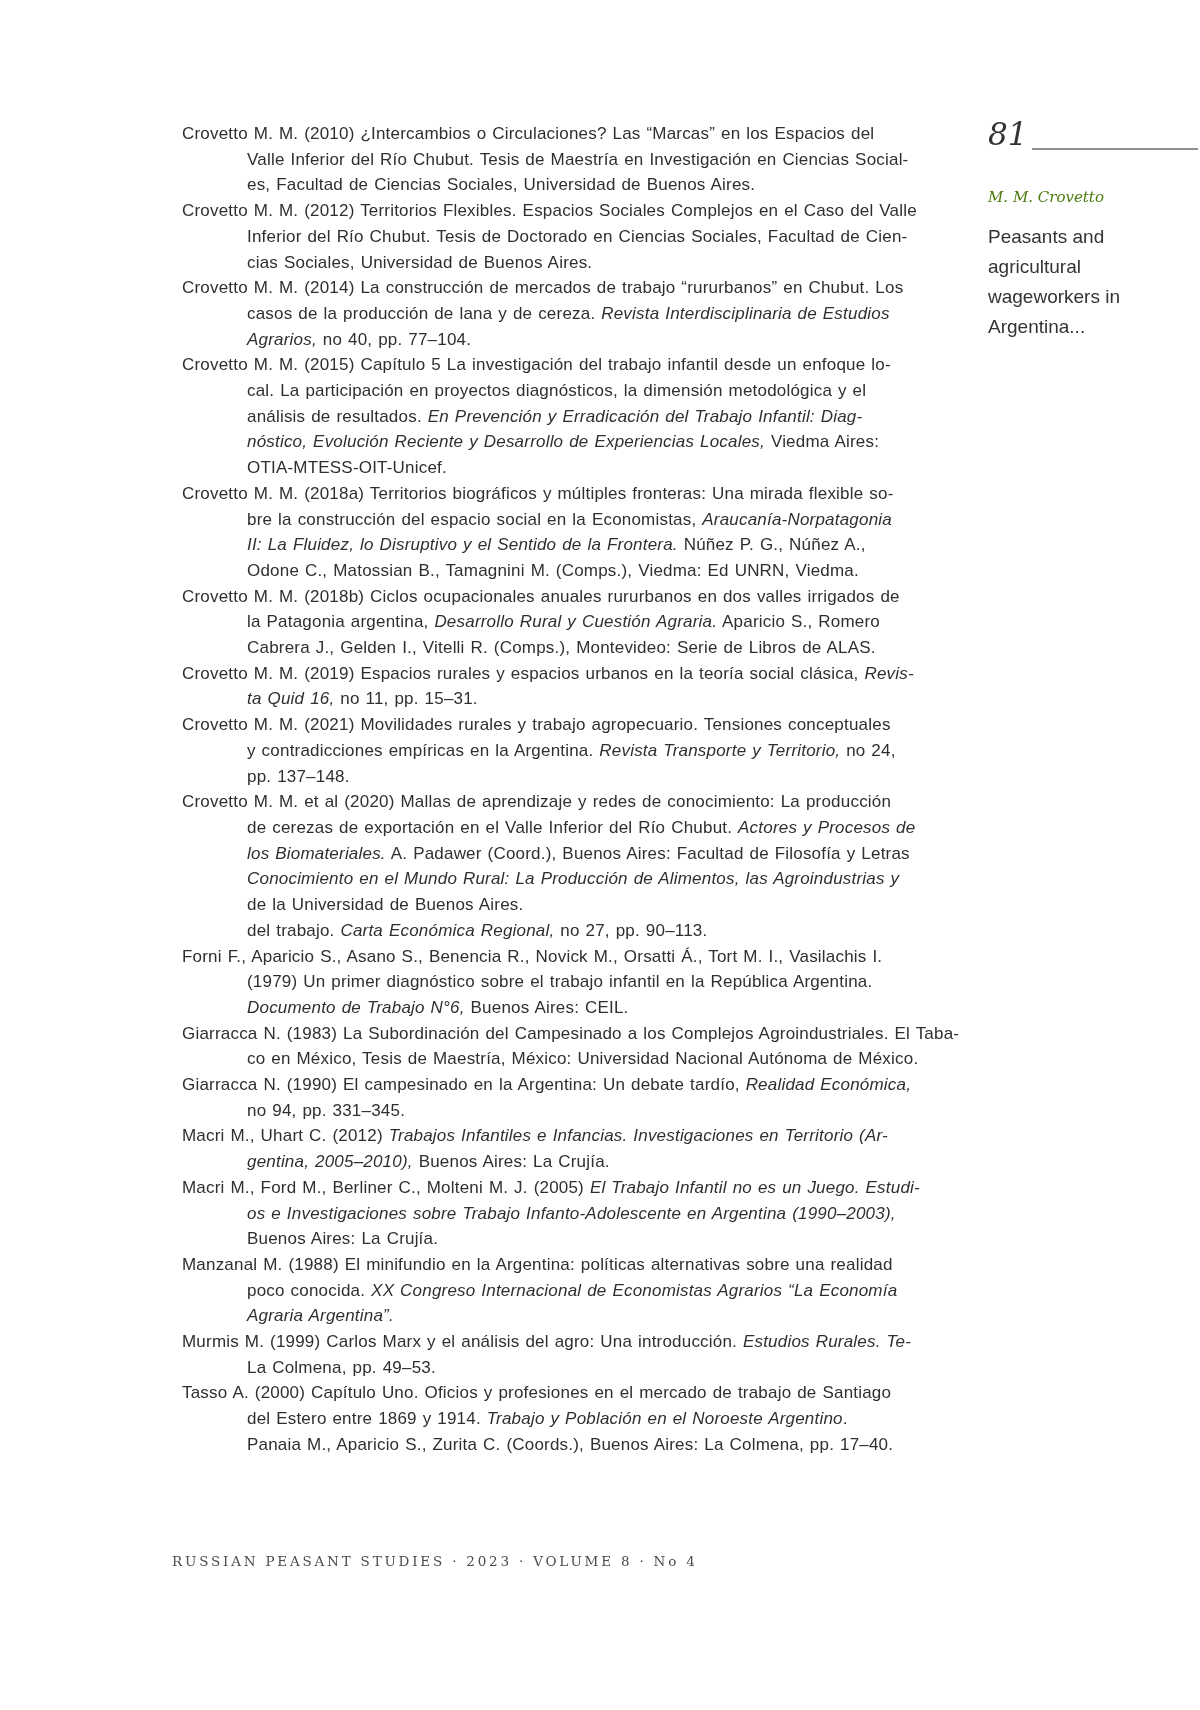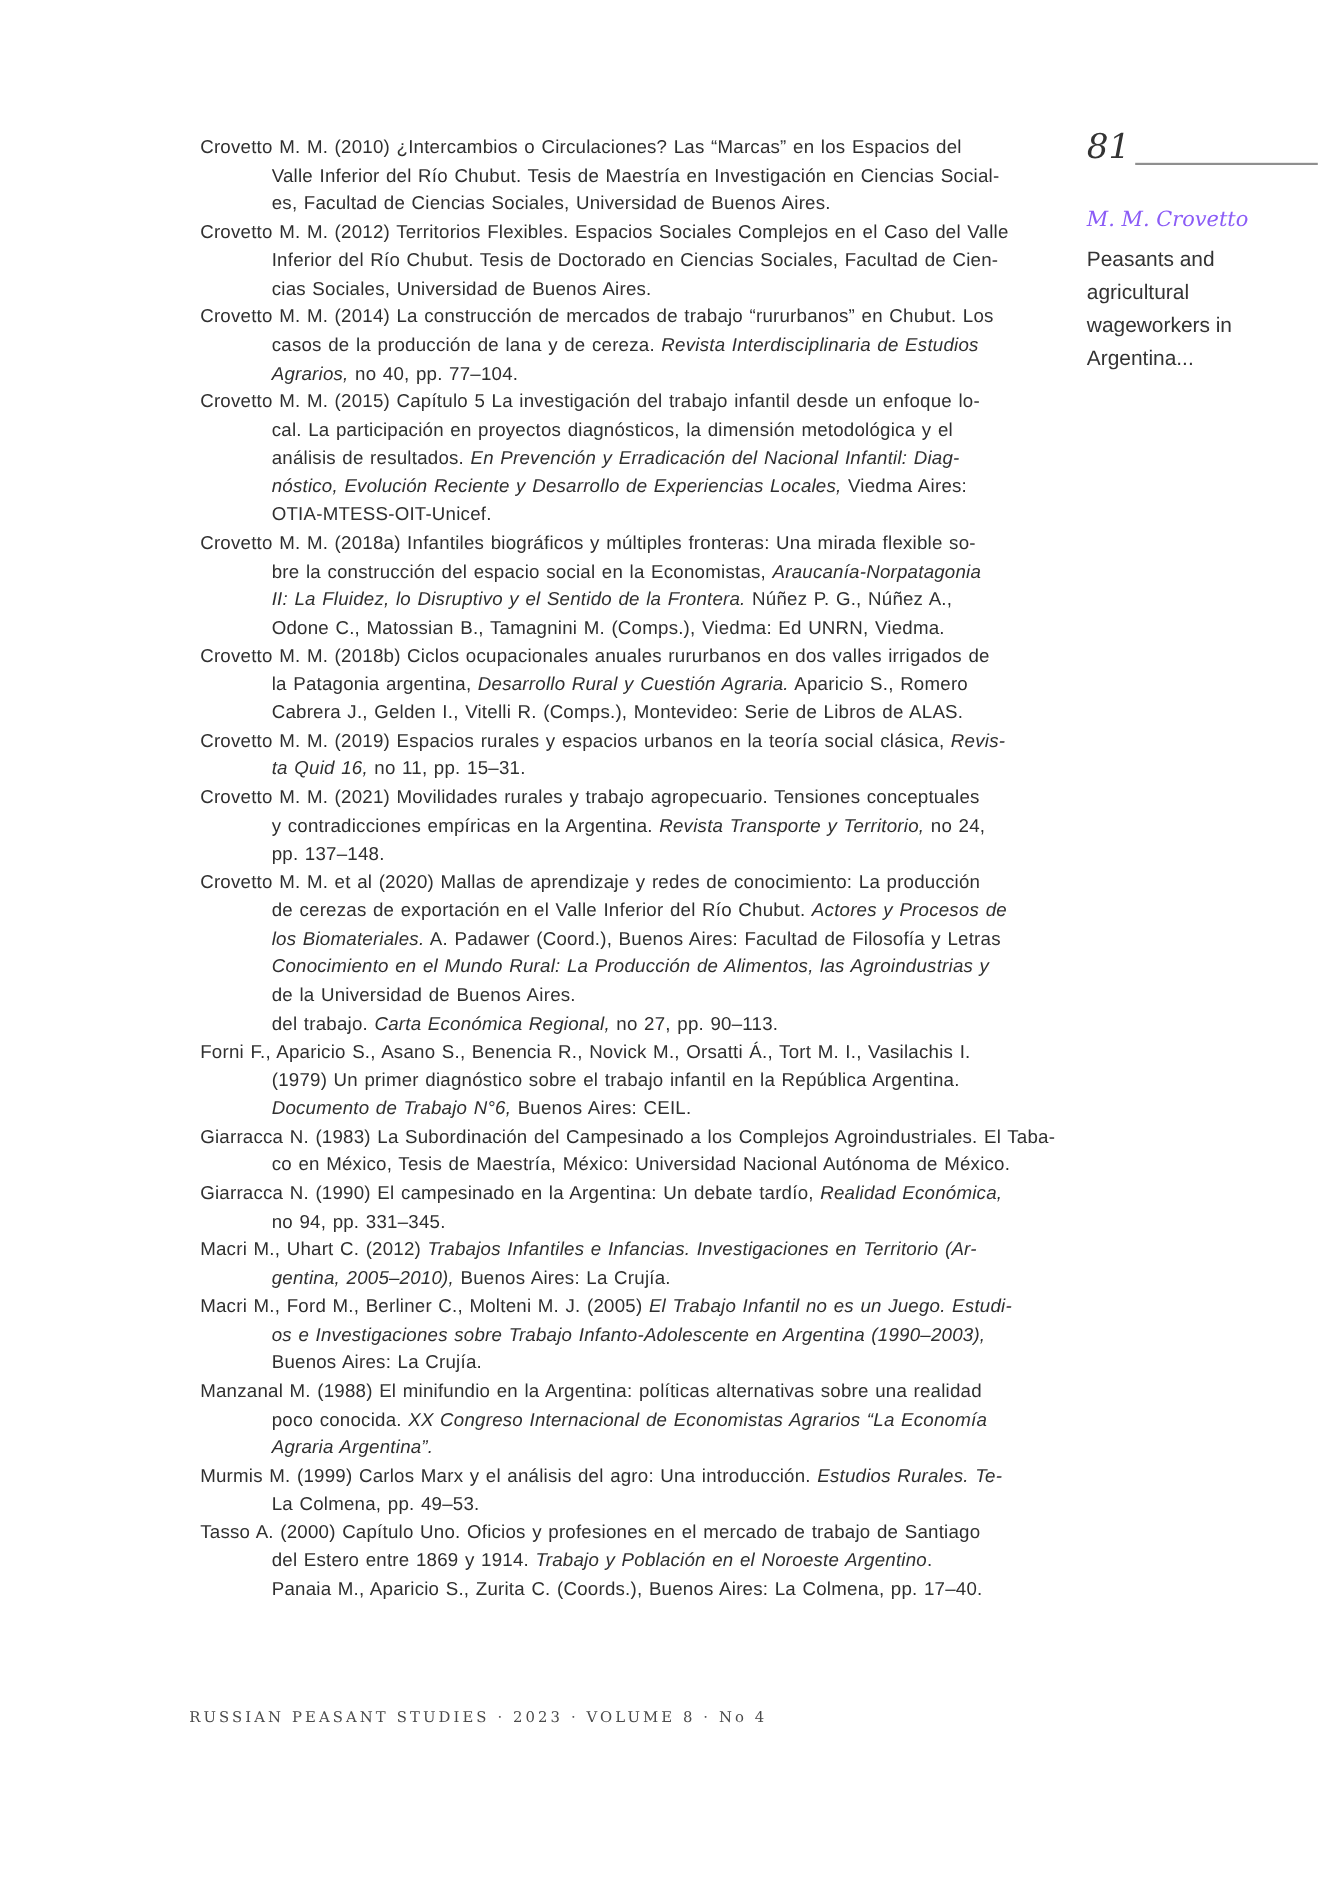--- a/index.html
+++ b/index.html
@@ -38,22 +38,22 @@
     position: absolute;
     left: 1032px; top: 148px;
     width: 166px; height: 2px;
     background: #8f8f8f;
   }
   .margin-author {
     position: absolute;
     left: 988px; top: 188px;
     font-family: "DejaVu Serif", serif;
     font-style: italic;
-    font-size: 19px;
-    color: #8b5cf6;
+    font-size: 15px;
+    color: #4d7c0f;
   }
   .margin-title {
     position: absolute;
     left: 988px; top: 222px;
     font-family: Liberation Sans, sans-serif;
     font-size: 19px;
     line-height: 30px;
     color: #333333;
     width: 200px;
   }
@@ -85,26 +85,26 @@
         <span class="ln"><span>cias Sociales, Universidad de Buenos Aires.</span></span>
       </p>
       <p class="ref">
         <span class="ln first"><span>Crovetto M. M. (2014) La construcción de mercados de trabajo “rururbanos” en Chubut. Los</span></span>
         <span class="ln"><span>casos de la producción de lana y de cereza. </span><i>Revista Interdisciplinaria de Estudios</i></span>
         <span class="ln"><i>Agrarios,</i><span> no 40, pp. 77–104.</span></span>
       </p>
       <p class="ref">
         <span class="ln first"><span>Crovetto M. M. (2015) Capítulo 5 La investigación del trabajo infantil desde un enfoque lo-</span></span>
         <span class="ln"><span>cal. La participación en proyectos diagnósticos, la dimensión metodológica y el</span></span>
-        <span class="ln"><span>análisis de resultados. </span><i>En Prevención y Erradicación del Nacional Infantil: Diag-</i></span>
+        <span class="ln"><span>análisis de resultados. </span><i>En Prevención y Erradicación del Trabajo Infantil: Diag-</i></span>
         <span class="ln"><i>nóstico, Evolución Reciente y Desarrollo de Experiencias Locales,</i><span> Viedma Aires:</span></span>
         <span class="ln"><span>OTIA-MTESS-OIT-Unicef.</span></span>
       </p>
       <p class="ref">
-        <span class="ln first"><span>Crovetto M. M. (2018a) Infantiles biográficos y múltiples fronteras: Una mirada flexible so-</span></span>
+        <span class="ln first"><span>Crovetto M. M. (2018a) Territorios biográficos y múltiples fronteras: Una mirada flexible so-</span></span>
         <span class="ln"><span>bre la construcción del espacio social en la Economistas, </span><i>Araucanía-Norpatagonia</i></span>
         <span class="ln"><i>II: La Fluidez, lo Disruptivo y el Sentido de la Frontera.</i><span> Núñez P. G., Núñez A.,</span></span>
         <span class="ln"><span>Odone C., Matossian B., Tamagnini M. (Comps.), Viedma: Ed UNRN, Viedma.</span></span>
       </p>
       <p class="ref">
         <span class="ln first"><span>Crovetto M. M. (2018b) Ciclos ocupacionales anuales rururbanos en dos valles irrigados de</span></span>
         <span class="ln"><span>la Patagonia argentina, </span><i>Desarrollo Rural y Cuestión Agraria.</i><span> Aparicio S., Romero</span></span>
         <span class="ln"><span>Cabrera J., Gelden I., Vitelli R. (Comps.), Montevideo: Serie de Libros de ALAS.</span></span>
       </p>
       <p class="ref">

